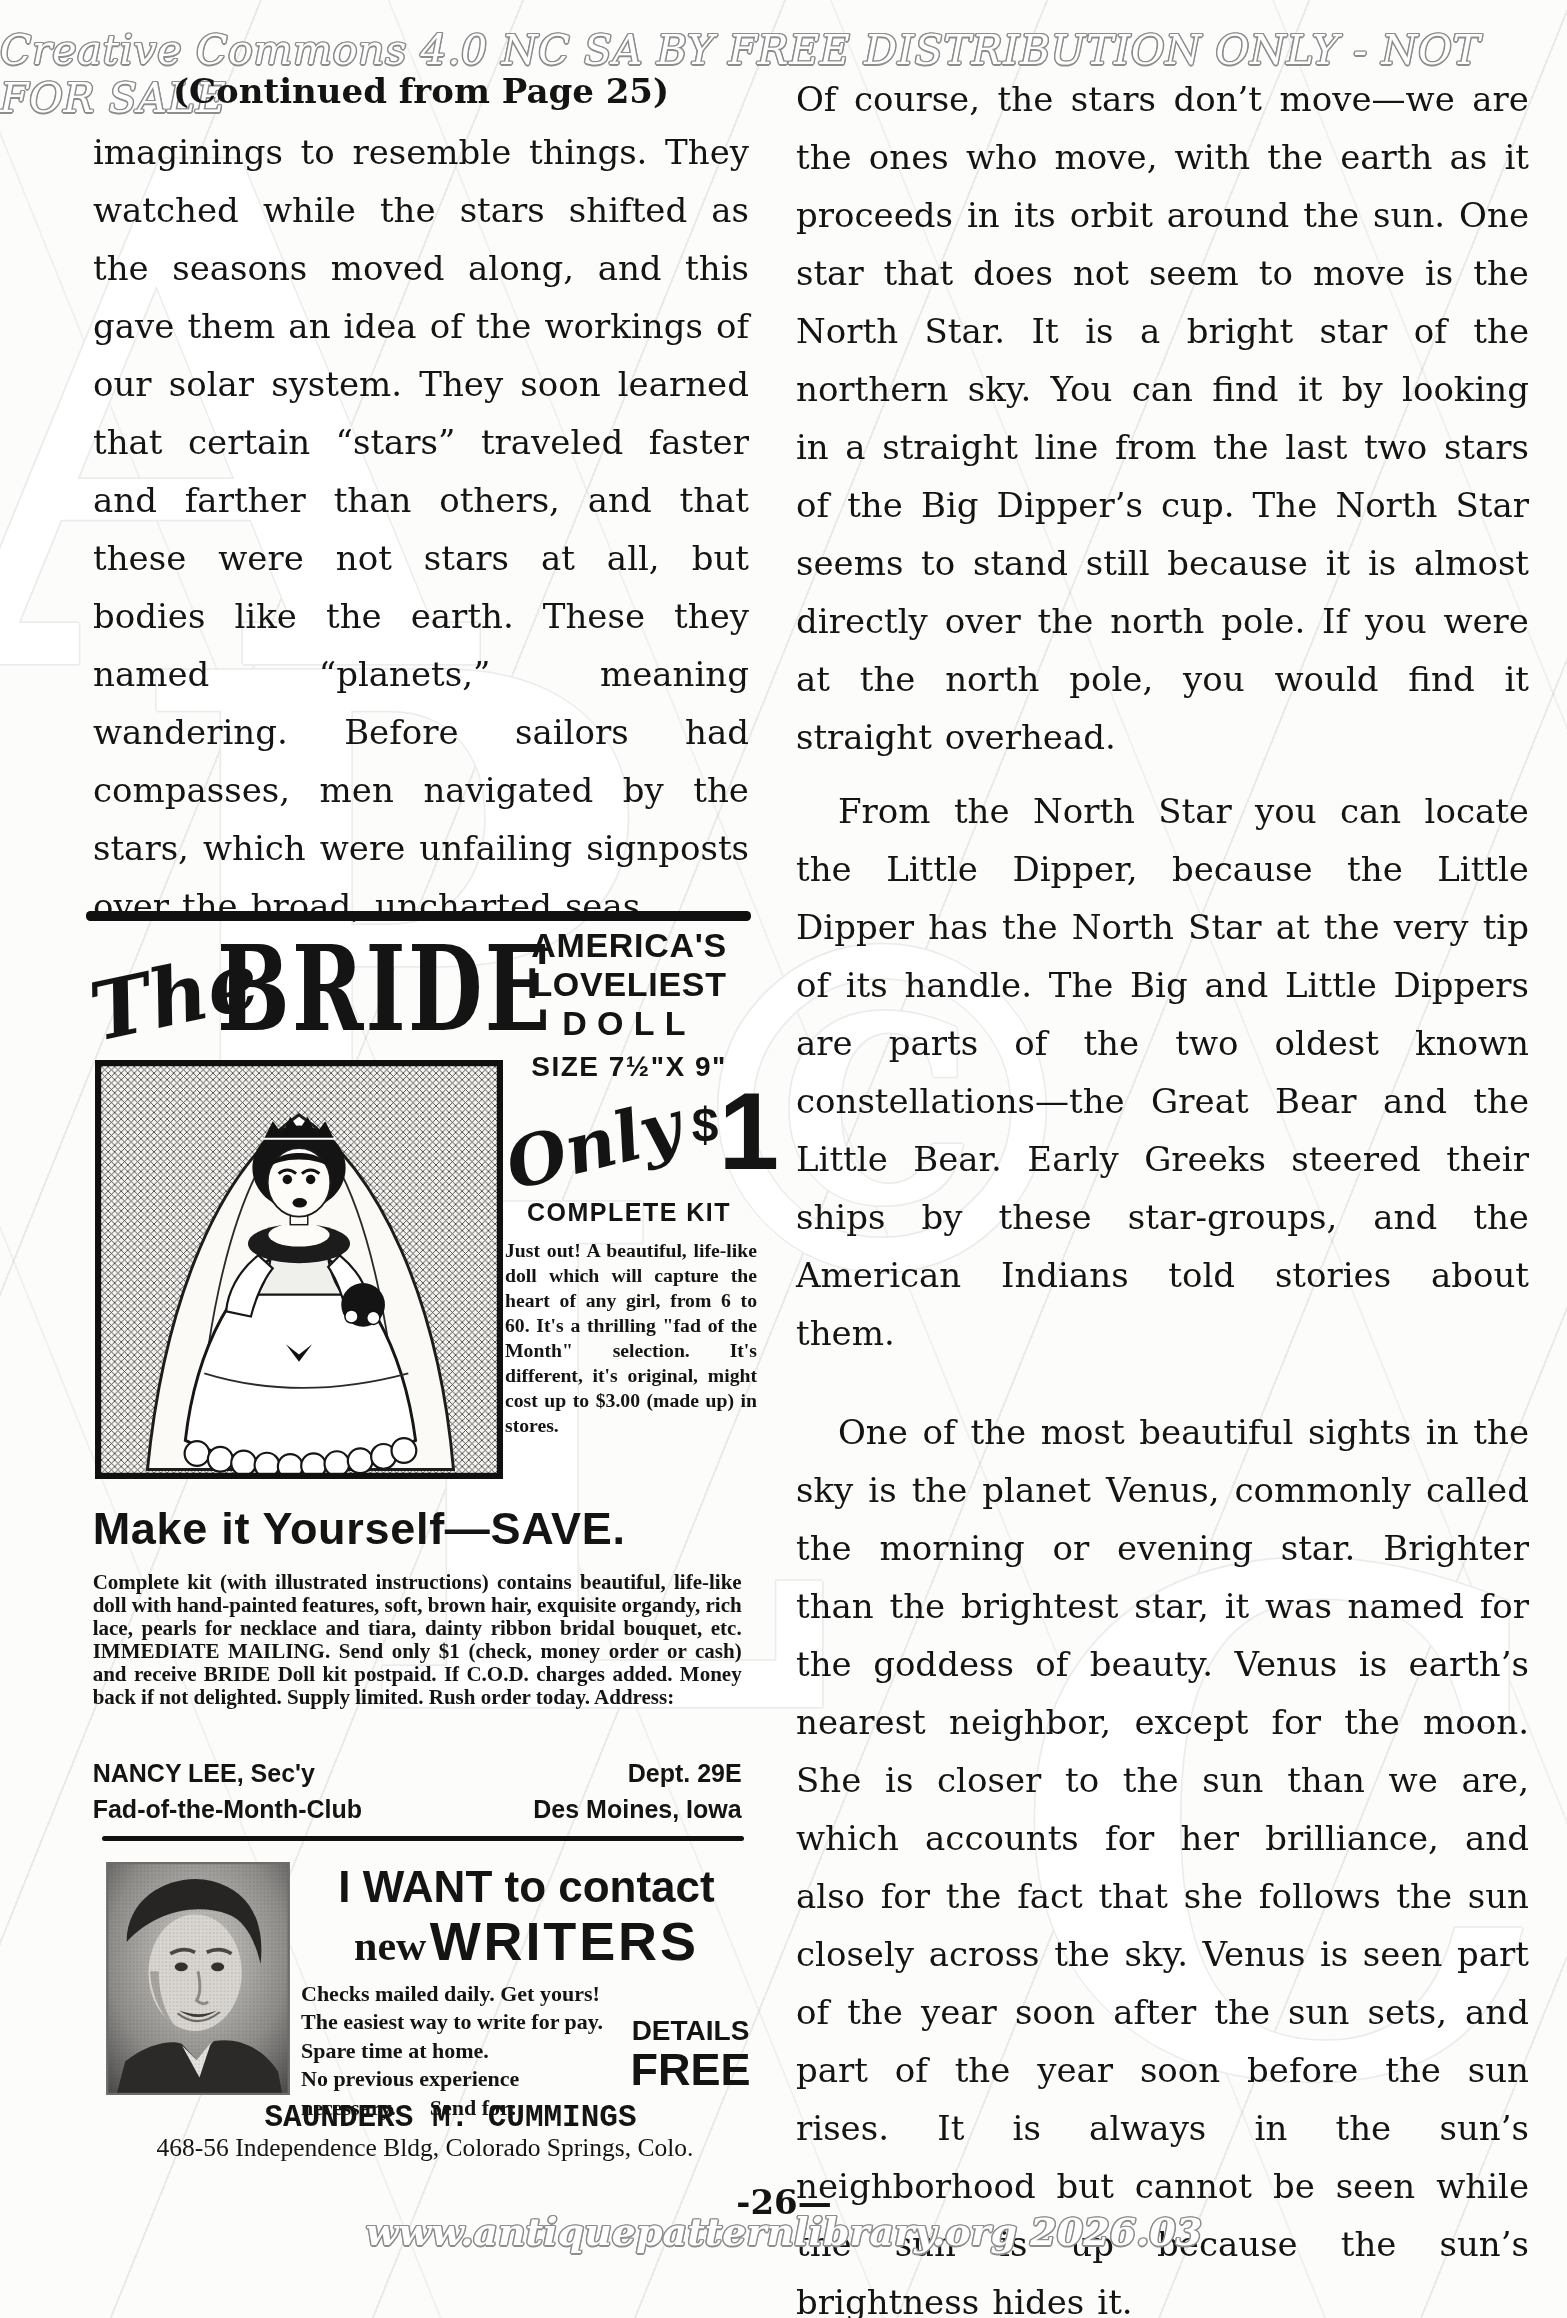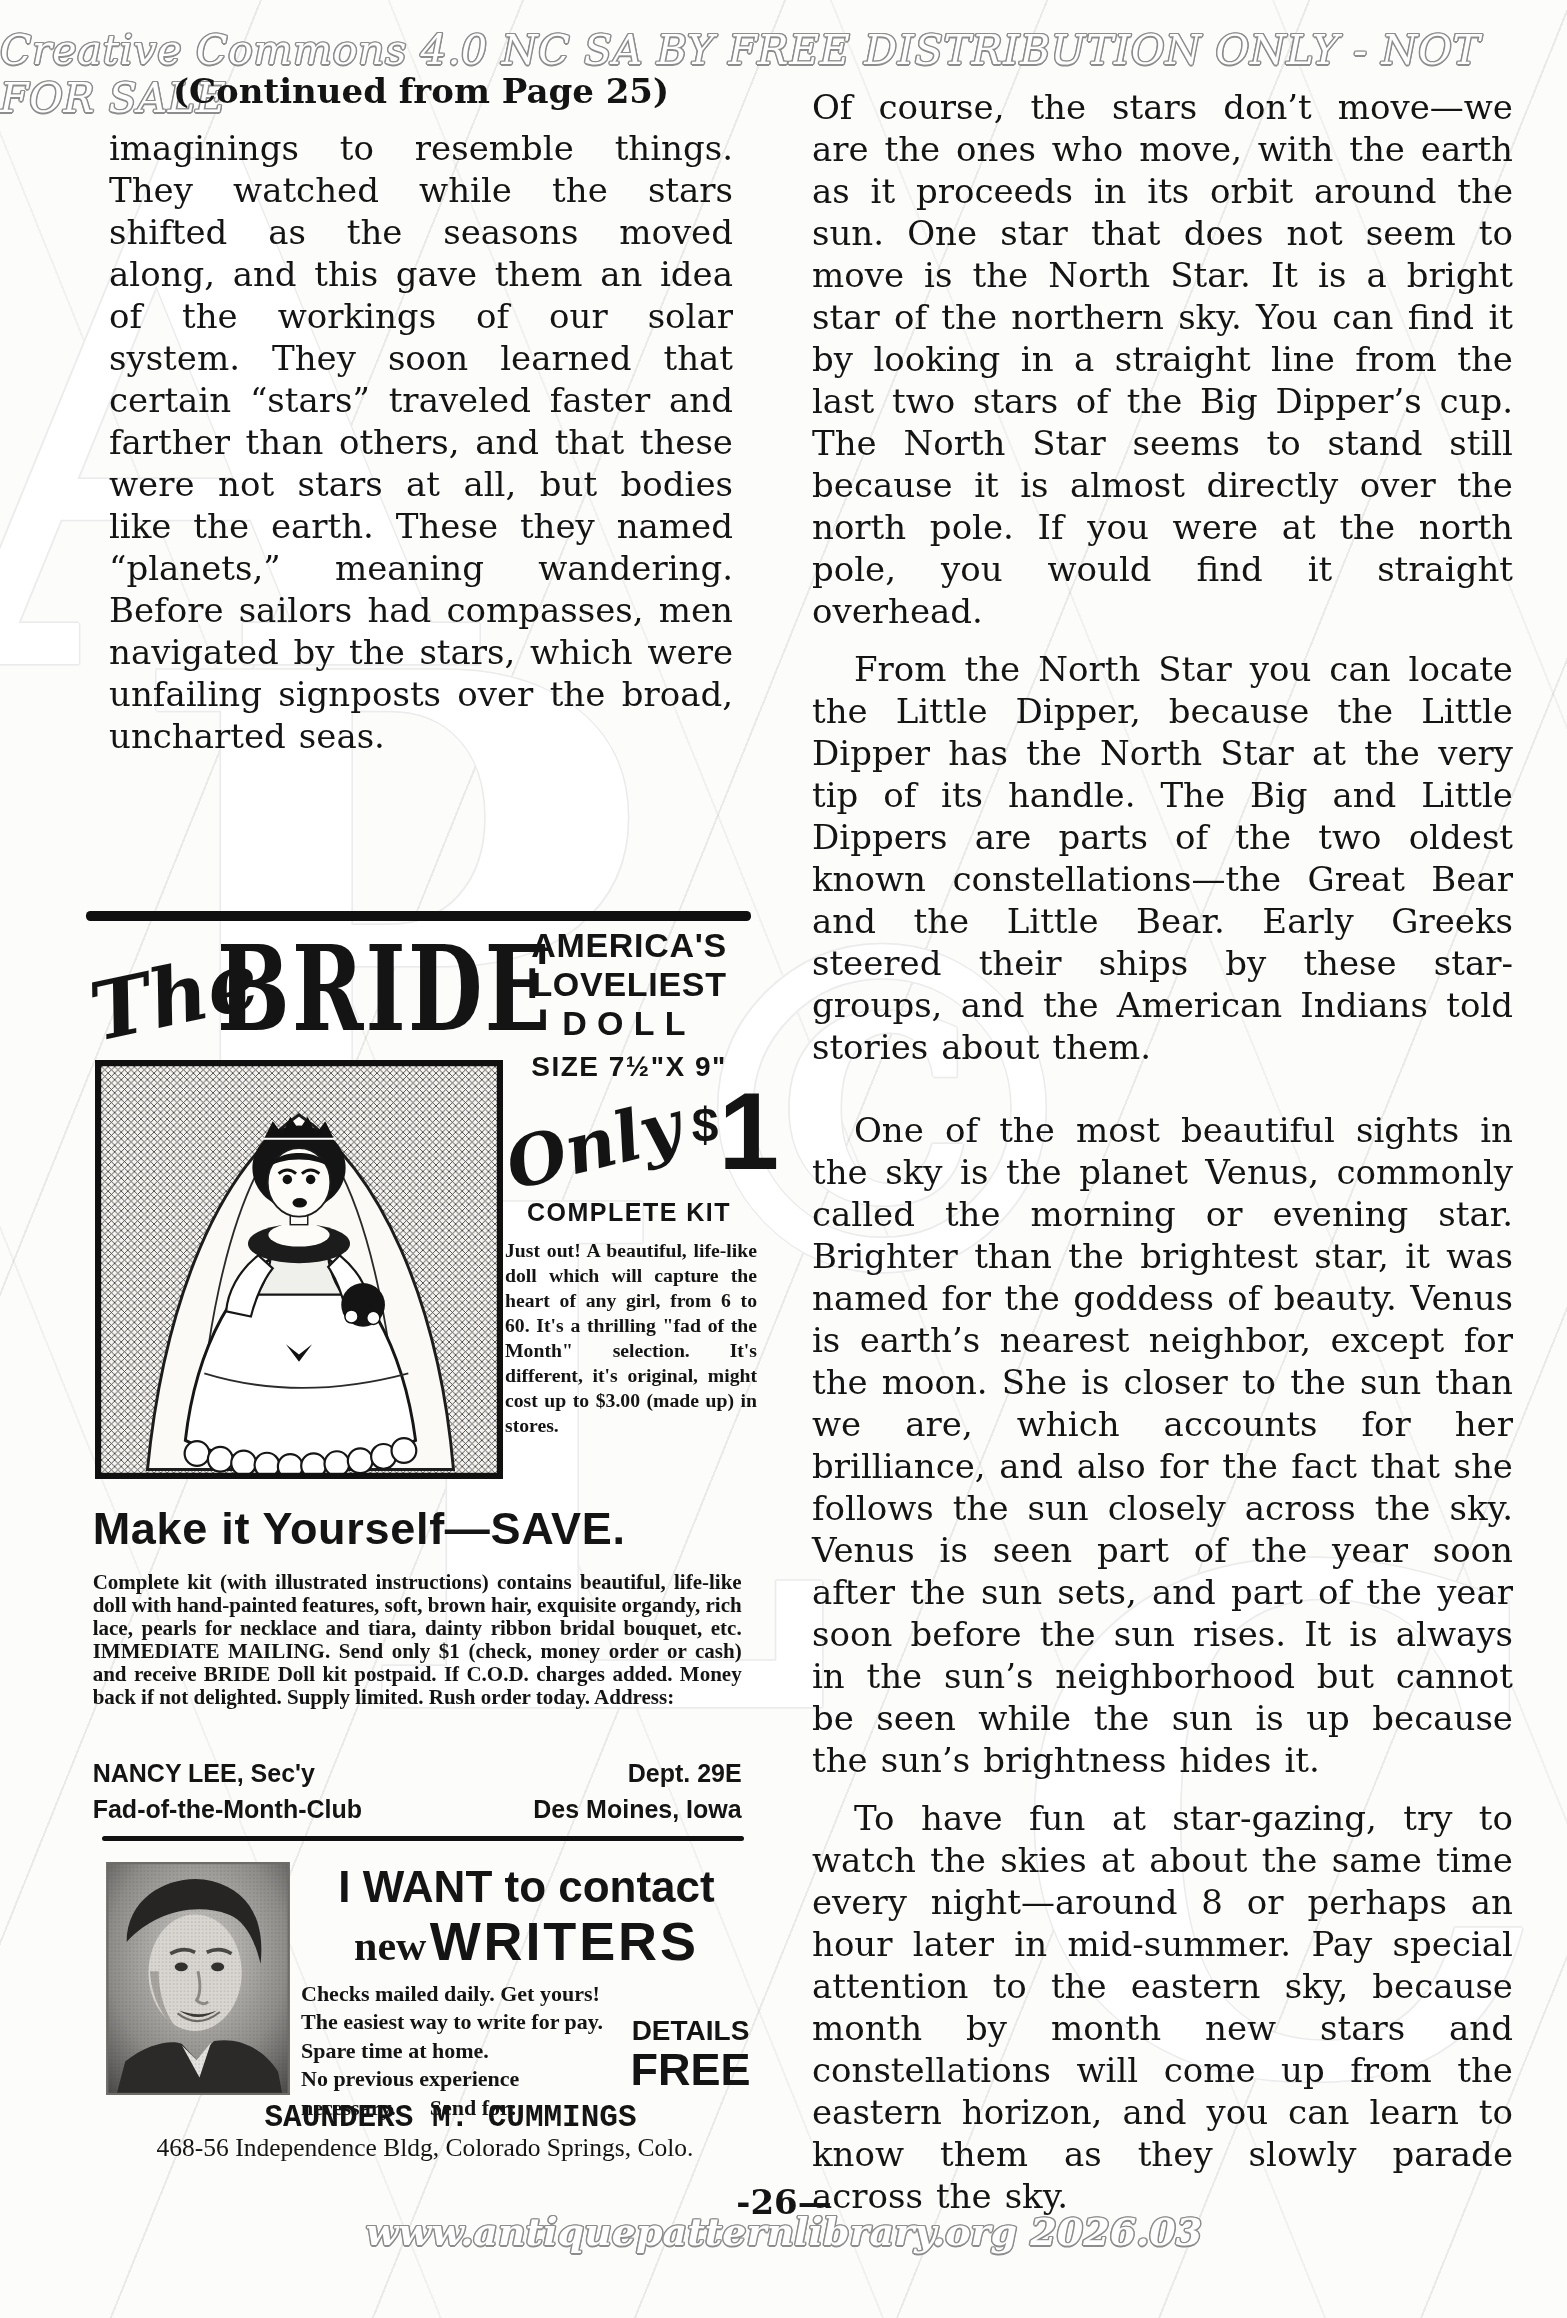--- a/index.html
+++ b/index.html
@@ -16,21 +16,21 @@
   
   .hollow{color:#fff;
     text-shadow:1.5px 0 0 #8d8d8d,-1.5px 0 0 #8d8d8d,0 1.5px 0 #8d8d8d,0 -1.5px 0 #8d8d8d,
                 1.1px 1.1px 0 #8d8d8d,-1.1px -1.1px 0 #8d8d8d,1.1px -1.1px 0 #8d8d8d,-1.1px 1.1px 0 #8d8d8d;}
   .cc-header{position:absolute;top:26px;left:0;width:100%;text-align:left;
     font-size:41px;font-style:italic;letter-spacing:0.7px;}
   
   .col-left{position:absolute;left:93px;top:71px;width:656px;}
   .col-right{position:absolute;left:796px;top:70px;width:733px;}
   .cont-note{text-align:center;font-size:34px;font-weight:700;margin:0 0 11.7px 0;}
-  .body{font-size:34px;line-height:42px;text-align:justify;margin:16px;word-spacing:2.2px;}
+  .body{font-size:34px;line-height:58px;text-align:justify;margin:0;word-spacing:2.2px;}
   .indent{text-indent:42px;}
   .mt-s{margin-top:16px;} .mt-l{margin-top:41px;}
   
   .bride-ad{position:absolute;left:84px;top:911px;width:667px;height:919px;}
   .ad-topbar{position:absolute;left:1.5px;top:0;width:665px;height:9.5px;background:#101010;border-radius:4.4px;}
   .brand-the{position:absolute;left:5.8px;top:38px;font-size:80px;font-style:italic;font-weight:700;
     transform:rotate(-12deg);}
   .brand-name{position:absolute;left:133px;top:7.3px;font-size:86px;font-weight:700;letter-spacing:2.2px;
     transform:scaleY(1.38);transform-origin:left top;}
   .tagline{position:absolute;left:423px;top:14.6px;width:244px;text-align:center;

